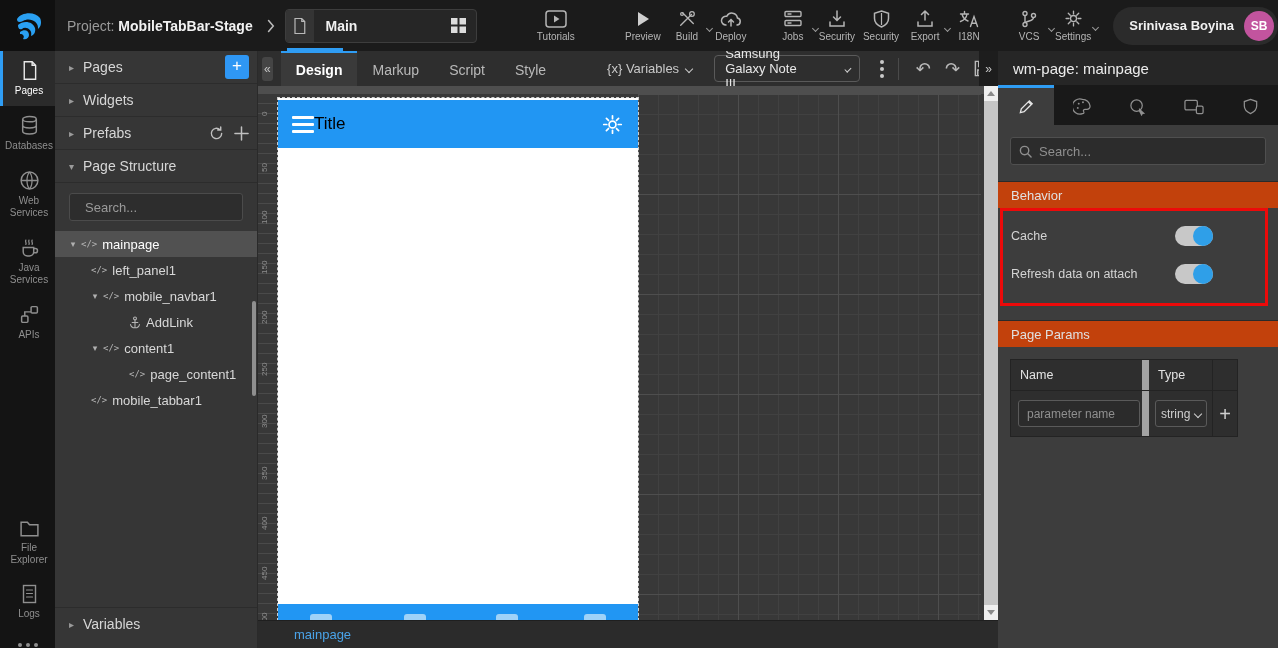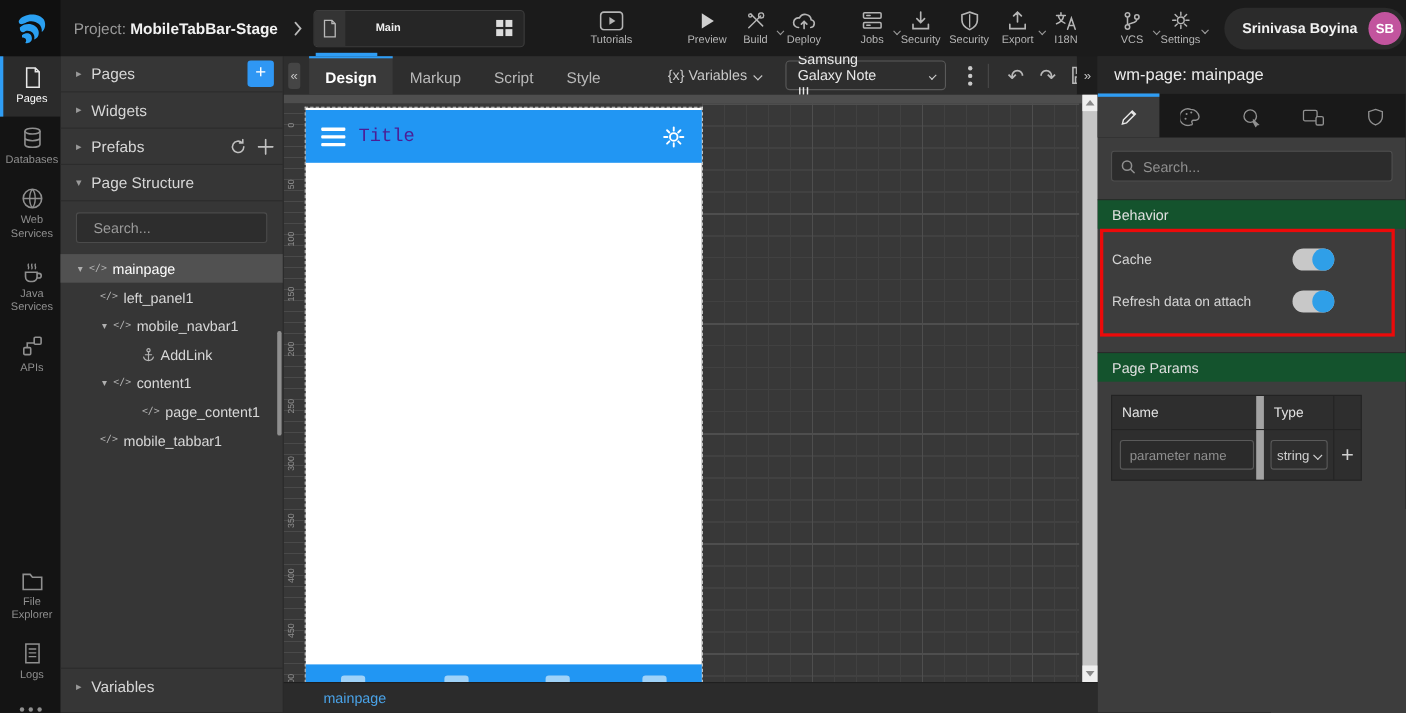--- a/index.html
+++ b/index.html
@@ -13,21 +13,21 @@
     background:#1b1b1b; display:flex; align-items:center; z-index:30; }
   .logo-box { width:55px; height:51px; background:#101010; display:flex;
     align-items:center; justify-content:center; flex:0 0 auto; }
   .project { margin-left:12px; font-size:14px; color:#9a9a9a; white-space:nowrap; }
   .project b { color:#f2f2f2; font-weight:bold; }
   .crumb-chev { margin:0 10px 0 14px; color:#b9b9b9; }
   .page-tab { position:relative; width:245px; height:34px; background:#262626;
     border:1px solid #3d3d3d; border-radius:4px; display:flex; align-items:center; }
   .page-tab .doc-box { width:28px; height:32px; background:#343434; border-radius:3px 0 0 3px;
     display:flex; align-items:center; justify-content:center; }
-  .page-tab .tab-label { margin-left:28px; font-size:10px; font-weight:bold; color:#f0f0f0; flex:1; }
+  .page-tab .tab-label { margin-left:12px; font-size:14px; font-weight:bold; color:#f0f0f0; flex:1; }
   .page-tab .tab-underline { position:absolute; left:1px; bottom:-9px; width:56px; height:3px; background:#2f9df4; }
   .grid-ic { margin-right:10px; }
   .tb-actions { display:flex; align-items:center; margin-left:56px; }
   .tb-item { position:relative; display:flex; flex-direction:column; align-items:center;
     justify-content:center; min-width:44px; padding:0 4px; cursor:pointer; }
   .tb-item .lbl { font-size:10px; color:#b5b5b5; margin-top:3px; white-space:nowrap; }
   .mini-chev { position:absolute; right:-3px; top:16px; width:5px; height:5px;
     border-right:1.4px solid #9a9a9a; border-bottom:1.4px solid #9a9a9a; transform:rotate(45deg); }
   .gap-a { margin-right:42px; } .gap-b { margin-right:18px; } .gap-c { margin-right:16px; }
   .user-pill { margin-left:18px; height:38px; background:#2b2b2b; border-radius:19px;
@@ -116,41 +116,41 @@
   .tri-up { width:0; height:0; border-left:4px solid transparent; border-right:4px solid transparent;
     border-bottom:5px solid #8a8a8a; }
   .tri-down { width:0; height:0; border-left:4px solid transparent; border-right:4px solid transparent;
     border-top:5px solid #8a8a8a; }
   .phone { position:absolute; left:20px; top:12px; width:360px; bottom:0; background:#fff;
     outline:1px dashed #cfcfcf; }
   .m-navbar { position:absolute; left:0; top:2px; right:0; height:48px; background:#2196f3;
     display:flex; align-items:center; padding:0 14px; }
   .burger { display:flex; flex-direction:column; gap:4px; cursor:pointer; }
   .burger i { width:22px; height:3px; background:#fff; border-radius:1px; }
-  .m-title { color:#4c1d95; font-size:17px; margin-left:12px; flex:1;font-family:Liberation Mono, monospace; }
+  .m-title { color:#000000; font-size:17px; margin-left:0; flex:1; }
   .m-tabbar { position:absolute; left:0; bottom:0; right:0; height:16px; background:#2196f3; overflow:hidden; }
   .m-tabbar i { position:absolute; bottom:-6px; width:22px; height:12px; background:#9fd2f8; border-radius:3px; }
   .canvas-footer { position:absolute; left:0; bottom:0; right:0; height:28px; background:#2b2b2b;
     border-top:1px solid #1f1f1f; display:flex; align-items:center; }
   .footer-tab { margin-left:36px; font-size:13px; color:#4aa3e8; cursor:pointer; }
 
   
   .inspector { position:absolute; left:998px; top:51px; width:280px; height:597px; background:#3d3d3d; }
   .insp-header { height:34px; background:#262626; display:flex; align-items:center;
     padding-left:15px; font-size:15px; color:#ececec; }
   .insp-tabs { height:40px; background:#191919; display:flex; }
   .itab { width:56px; height:40px; display:flex; align-items:center; justify-content:center;
     cursor:pointer; border-top:3px solid transparent; }
   .itab.active { background:#3d3d3d; border-top:3px solid #2f9df4; }
   .insp-search { margin:12px; height:28px; background:#2c2c2c; border:1px solid #4f4f4f;
     border-radius:3px; display:flex; align-items:center; padding:0 8px; }
   .insp-search input { flex:1; background:transparent; border:none; outline:none; color:#cfcfcf;
     font-size:13px; margin-left:7px; font-family:"Liberation Sans",sans-serif; }
   .insp-search input::placeholder { color:#8f8f8f; }
-  .sec-bar { height:27px; background:#14532d; border-top:1px solid #2a2a2a; display:flex;
+  .sec-bar { height:27px; background:#c2410c; border-top:1px solid #2a2a2a; display:flex;
     align-items:center; padding-left:13px; font-size:13px; color:#e0e0e0; margin-top:14px; }
   .sec-bar.first { margin-top:16px; }
   .hl-box { margin:0 10px 0 2px; border:3px solid #ec0a0a; padding:6px 8px 10px 8px; }
   .toggle-row { height:38px; display:flex; align-items:center; position:relative; }
   .toggle-row .lbl { font-size:12.5px; color:#d4d4d4; }
   .toggle { position:absolute; right:44px; width:38px; height:20px; background:#c8c8c8;
     border-radius:10px; cursor:pointer; }
   .toggle .knob { position:absolute; right:0; top:0; width:20px; height:20px;
     border-radius:50%; background:#2f9fe8; }
   .pp-table { margin:12px; width:228px; background:#2e2e2e; border:1px solid #232323; }

